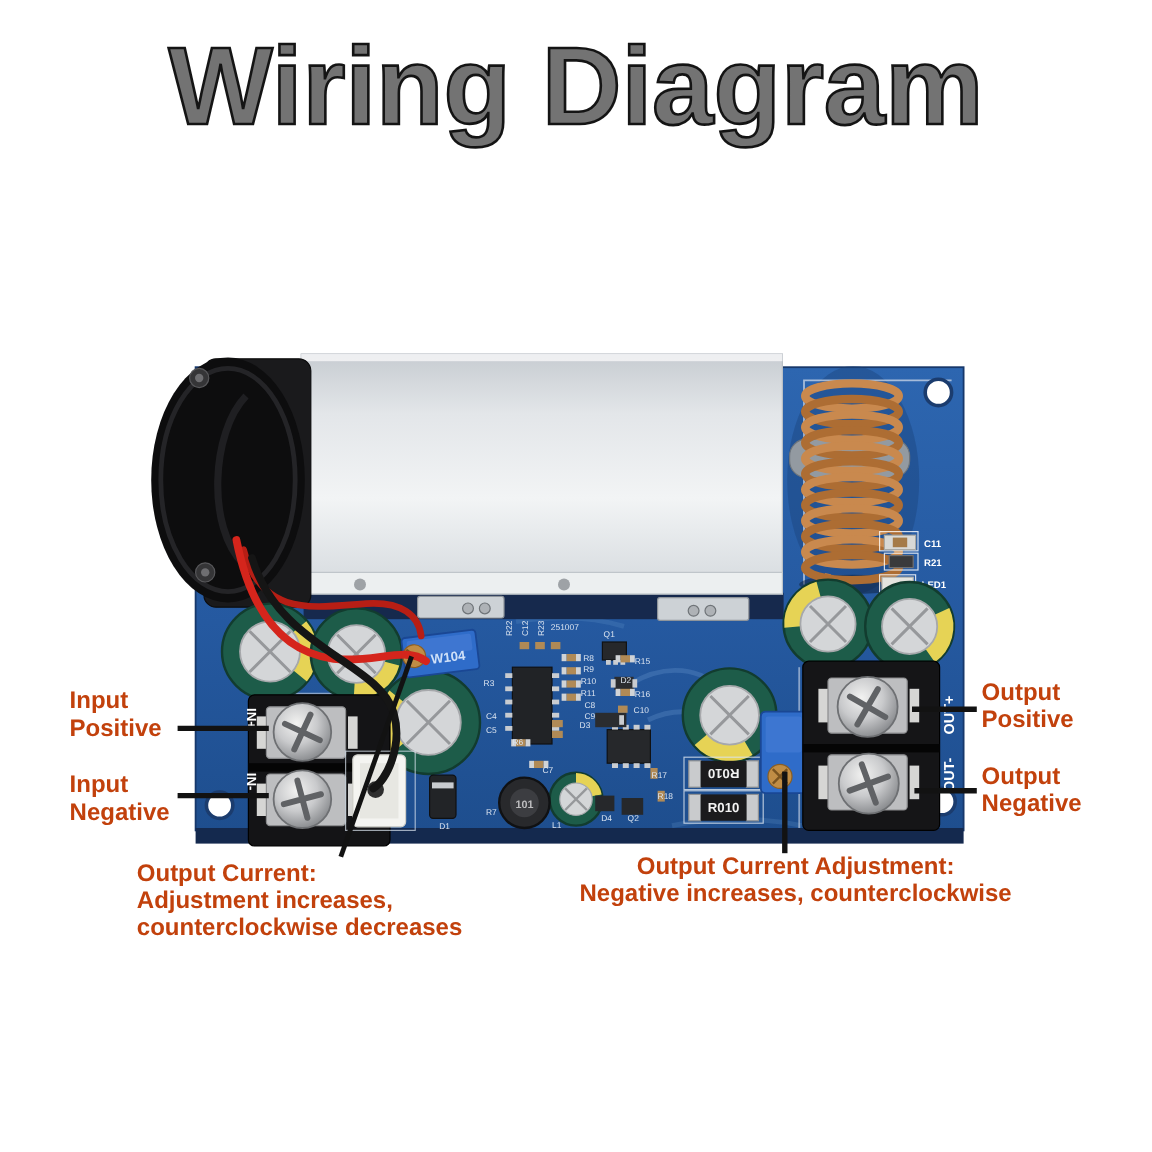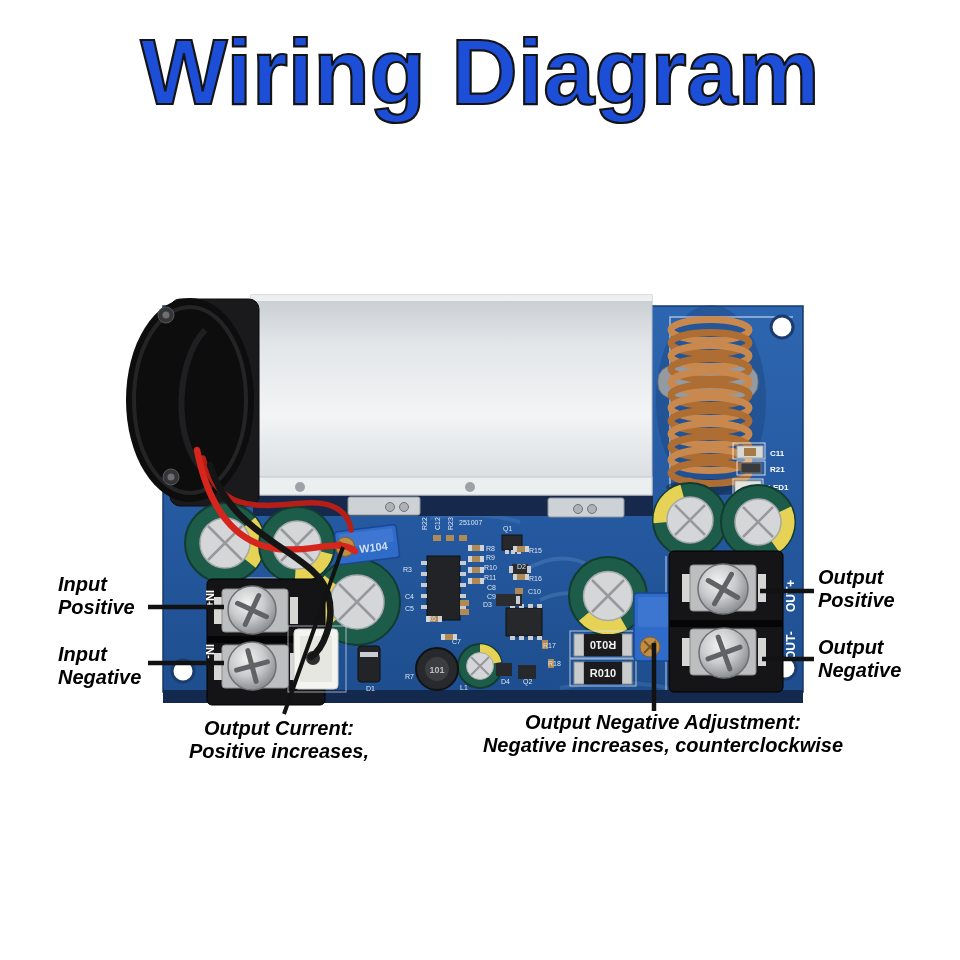--- a/index.html
+++ b/index.html
@@ -1,28 +1,28 @@
 <!DOCTYPE html>
 <html><head>
 <meta charset="utf-8">
 <style>
   html,body{margin:0;padding:0;background:#ffffff;}
   body{width:960px;height:960px;overflow:hidden;font-family:"Liberation Sans",sans-serif;}
   .stage{position:relative;width:960px;height:960px;background:#ffffff;}
   .title{position:absolute;left:0;right:0;top:26px;margin:0;text-align:center;
-         font-size:92px;font-weight:700;letter-spacing:0;color:#1d4ed8;
+         font-size:92px;font-weight:700;letter-spacing:0;color:#737373;
          -webkit-text-stroke:2.2px #141414;line-height:1;}
   .board-svg{position:absolute;left:0;top:0;width:960px;height:960px;}
-  .callout{position:absolute;font-weight:700;color:#000000;font-size:20px;line-height:23px;font-style:italic;}
+  .callout{position:absolute;font-weight:700;color:#c2410c;font-size:20px;line-height:23px;}
   .callout span{display:block;}
   .co-in-pos{left:58px;top:573px;}
   .co-in-neg{left:58px;top:643px;}
   .co-out-pos{left:818px;top:566px;}
   .co-out-neg{left:818px;top:636px;}
-  .co-current{left:114px;top:717px;width:330px;text-align:center;line-height:22.5px;}
+  .co-current{left:114px;top:717px;width:330px;line-height:22.5px;}
   .co-voltage{left:453px;top:711px;width:420px;text-align:center;}
   .ss{font-family:"Liberation Sans",sans-serif;font-size:7px;fill:#dbe4f0;}
   .ss-big{font-family:"Liberation Sans",sans-serif;font-weight:700;fill:#ffffff;}
 </style>
 </head>
 <body>
 
 <div class="stage">
 
   <h1 class="title">Wiring Diagram</h1>
@@ -390,20 +390,21 @@
   <div class="callout co-out-pos">
     <span>Output</span>
     <span>Positive</span>
   </div>
   <div class="callout co-out-neg">
     <span>Output</span>
     <span>Negative</span>
   </div>
   <div class="callout co-current">
     <span>Output Current:</span>
-    <span>Positive increases,</span>
+    <span>Adjustment increases,</span>
+    <span>counterclockwise decreases</span>
   </div>
   <div class="callout co-voltage">
-    <span>Output Negative Adjustment:</span>
+    <span>Output Current Adjustment:</span>
     <span>Negative increases, counterclockwise</span>
   </div>
 
 </div>
 
 </body></html>

